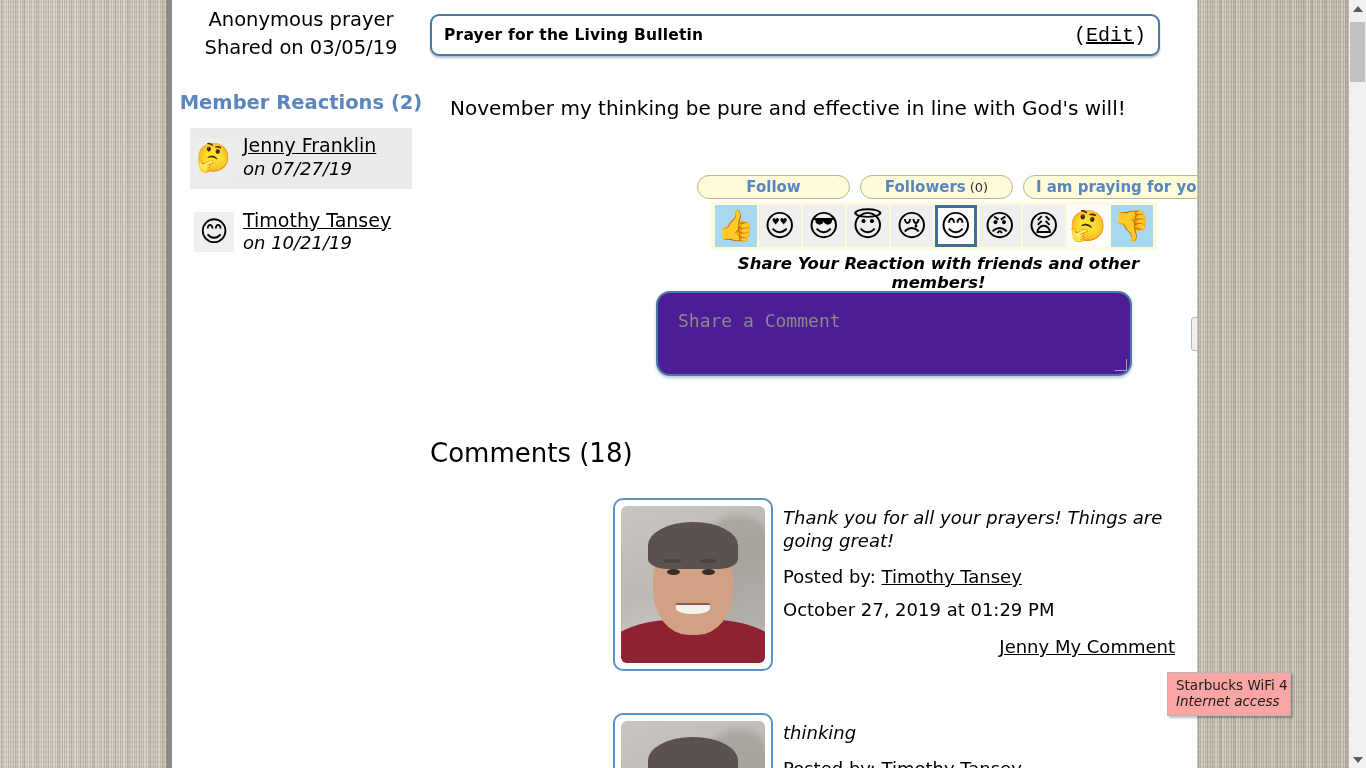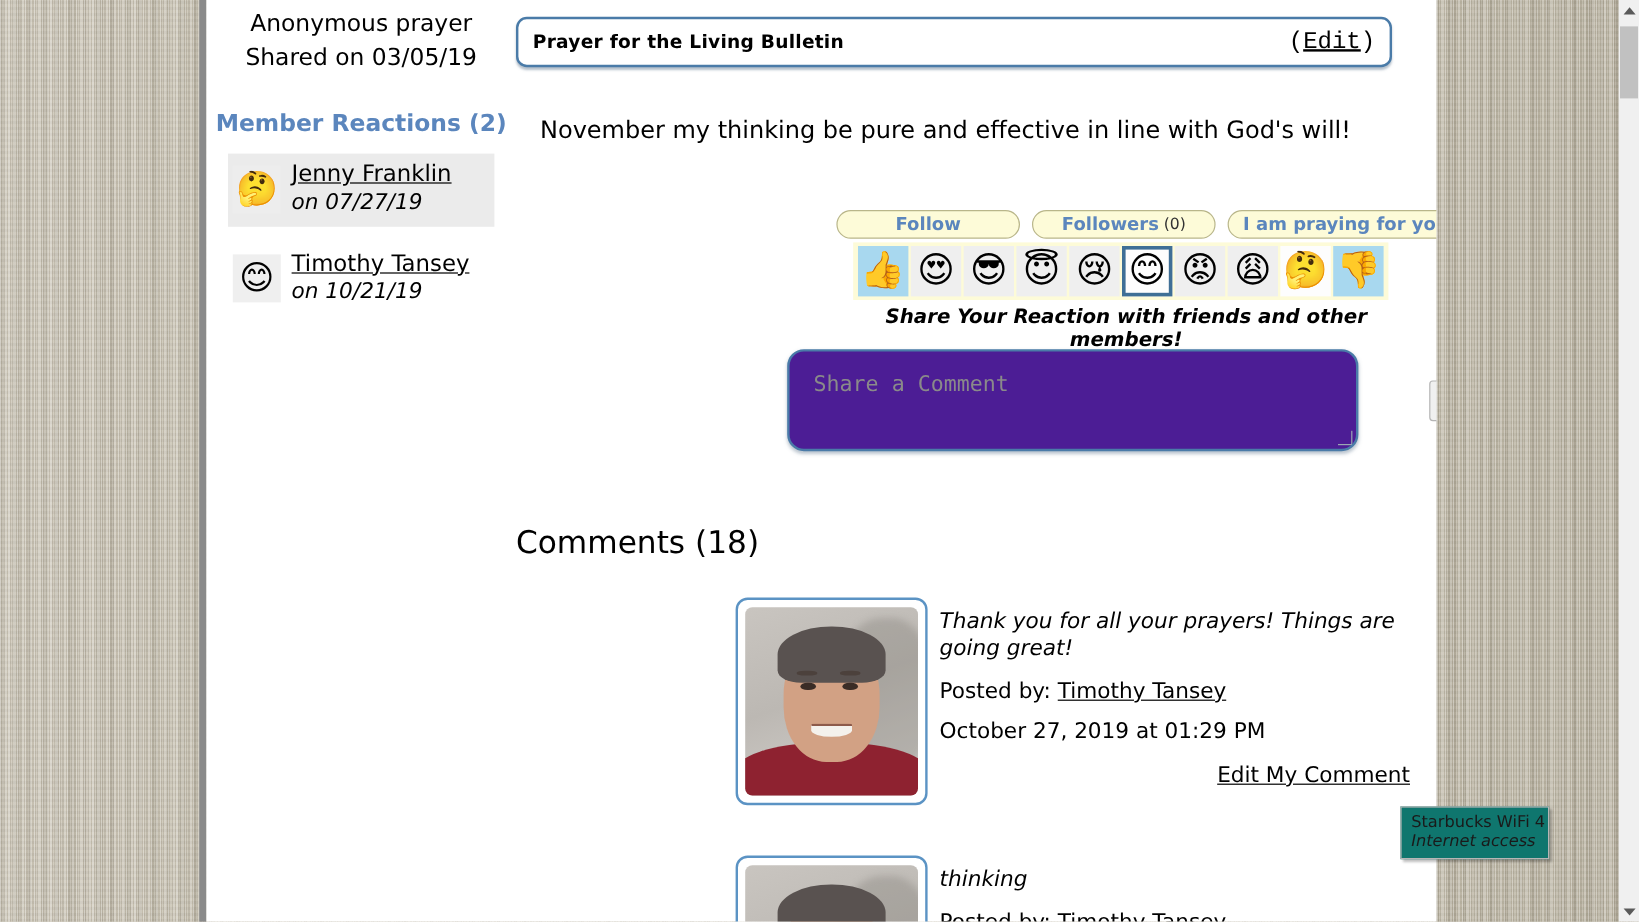--- a/index.html
+++ b/index.html
@@ -389,21 +389,21 @@
     color: #000;
     text-decoration: underline;
     cursor: pointer;
   }
 
   
   #wifi-tip {
     position: absolute;
     left: 1167px; top: 672px;
     width: 124px; height: 44px;
-    background: #0f766e;
+    background: #fca5a5;
     border: 1px solid #b6b6b6;
     box-shadow: 2px 2px 2px rgba(0,0,0,0.25);
     padding: 4px 8px;
   }
   .wifi-line1 {
     font-family: "DejaVu Sans", sans-serif;
     font-size: 13.5px;
     color: #1a1a1a;
     white-space: nowrap;
   }
@@ -540,21 +540,21 @@
         </div>
       </div>
       <div class="comment-body">
         <div class="comment-text">Thank you for all your prayers! Things are going great!</div>
         <div class="comment-line">
           <span>Posted by:</span>
           <a>Timothy Tansey</a>
         </div>
         <div class="comment-line">October 27, 2019 at 01:29 PM</div>
         <div class="comment-edit">
-          <span>Edit My Comment</span>
+          <span>Jenny My Comment</span>
         </div>
       </div>
     </div>
 
     <div class="comment" id="comment-1">
       <div class="avatar-frame">
         <div class="avatar-photo">
           <span class="ph-shadow"></span>
 
           <span class="ph-face"></span>

